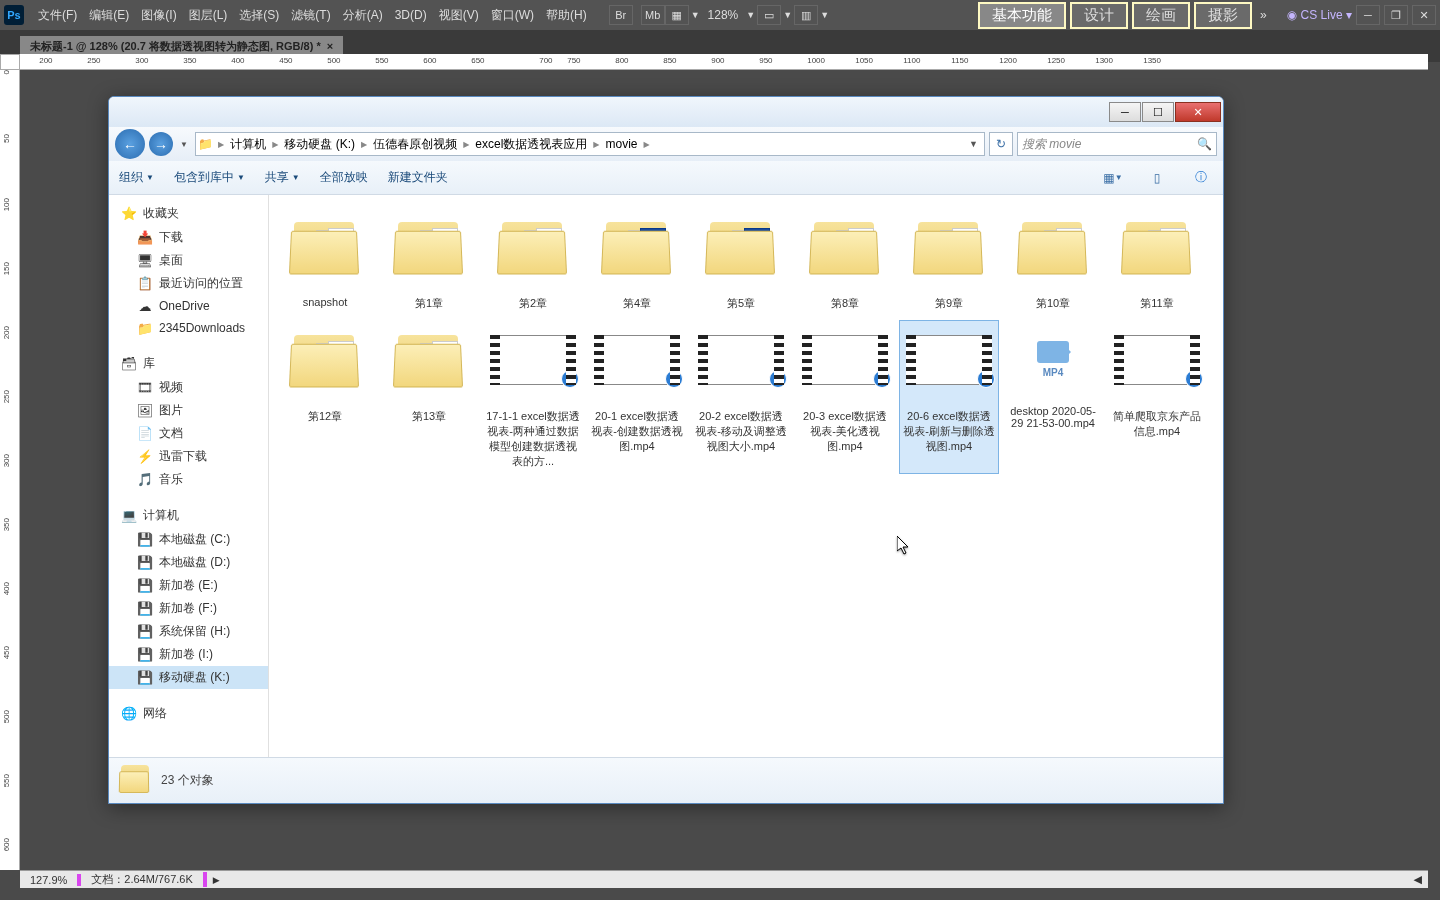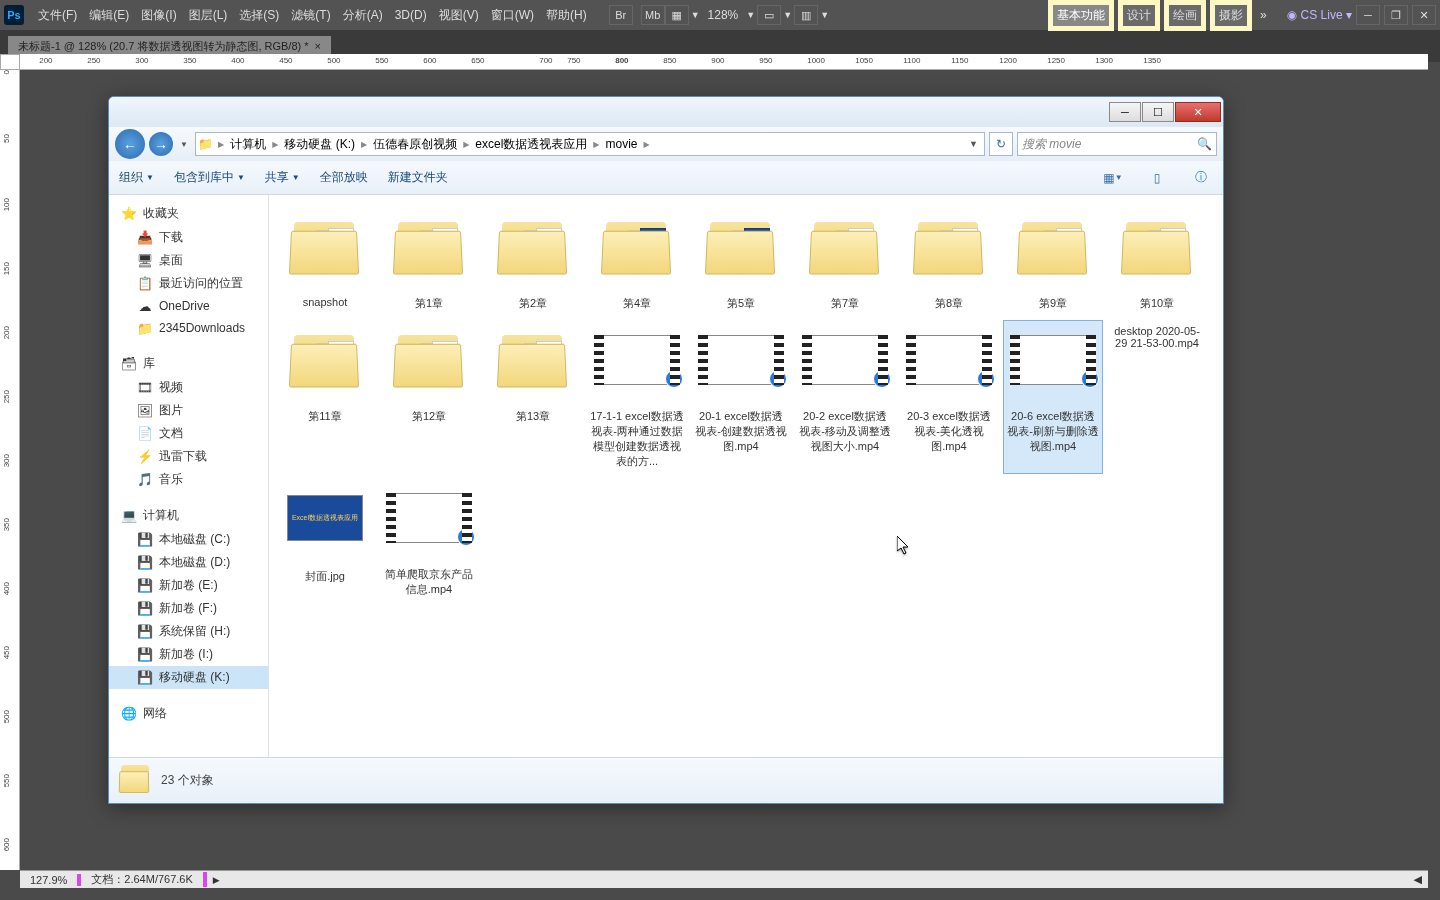--- a/index.html
+++ b/index.html
@@ -6,25 +6,25 @@
 body { background: #4a4a4a; width: 1440px; height: 900px; overflow: hidden; position: relative; }
 
 
 .ps-menubar { background: #535353; height: 30px; display: flex; align-items: center; padding: 0 4px; color: #ddd; font-size: 12px; }
 .ps-logo { width: 20px; height: 20px; background: #001e36; color: #31a8ff; font-weight: bold; font-size: 11px; display: flex; align-items: center; justify-content: center; border-radius: 3px; margin-right: 8px; }
 .ps-menu-item { padding: 0 6px; cursor: pointer; }
 .ps-menu-spacer { flex: 1; }
 .ps-menu-right { display: flex; align-items: center; gap: 4px; }
 .ps-zoom { padding: 0 6px; }
 .ps-icon-btn { width: 24px; height: 20px; border: 1px solid #666; display: flex; align-items: center; justify-content: center; font-size: 11px; }
-.ps-workspace-btn { background: #6a6a6a; padding: 2px 4px; border: 5px solid #fef9c3; font-size: 12px; }
+.ps-workspace-btn { background: #6a6a6a; padding: 2px 12px; border: 2px solid #fef9c3; font-size: 15px; }
 .ps-workspace-btn.active { background: #888; color: #fff; }
 
 
-.ps-tabbar { background: #3a3a3a; height: 32px; display: flex; align-items: center; padding-left: 8px; }
+.ps-tabbar { background: #3a3a3a; height: 32px; display: flex; align-items: center; padding-left: 20px; font-weight: bold; }
 .ps-tab { background: #888; color: #222; font-size: 11px; padding: 3px 10px; display: flex; align-items: center; gap: 6px; }
 .ps-tab-close { font-size: 11px; cursor: pointer; }
 
 
 .ps-ruler-corner { position: absolute; left: 0; top: 54px; width: 20px; height: 16px; background: #fff; border: 1px solid #aaa; }
 .ps-ruler-h { position: absolute; left: 20px; right: 12px; top: 54px; height: 16px; background: #fff; border-bottom: 1px solid #aaa; font-size: 8px; color: #444; overflow: hidden; }
 .ps-ruler-h .tick { position: absolute; top: 2px; }
 .ps-ruler-v { position: absolute; left: 0; top: 70px; bottom: 30px; width: 20px; background: #fff; border-right: 1px solid #aaa; font-size: 8px; color: #444; overflow: hidden; }
 .ps-ruler-v .tick { position: absolute; left: 2px; writing-mode: vertical-rl; transform: rotate(180deg); }
 
@@ -157,21 +157,21 @@
     <div class="tick" style="left: 115.2px;">300</div>
     <div class="tick" style="left: 163.2px;">350</div>
     <div class="tick" style="left: 211.2px;">400</div>
     <div class="tick" style="left: 259.2px;">450</div>
     <div class="tick" style="left: 307.2px;">500</div>
     <div class="tick" style="left: 355.2px;">550</div>
     <div class="tick" style="left: 403.2px;">600</div>
     <div class="tick" style="left: 451.2px;">650</div>
     <div class="tick" style="left: 499.2px; margin-left: 20px;">700</div>
     <div class="tick" style="left: 547.2px;">750</div>
-    <div class="tick" style="left: 595.2px; font-weight: bold;">800</div>
+    <div class="tick" style="left: 595.2px;">800</div>
     <div class="tick" style="left: 643.2px;">850</div>
     <div class="tick" style="left: 691.2px;">900</div>
     <div class="tick" style="left: 739.2px;">950</div>
     <div class="tick" style="left: 787.2px;">1000</div>
     <div class="tick" style="left: 835.2px;">1050</div>
     <div class="tick" style="left: 883.2px;">1100</div>
     <div class="tick" style="left: 931.2px;">1150</div>
     <div class="tick" style="left: 979.2px;">1200</div>
     <div class="tick" style="left: 1027.2px;">1250</div>
     <div class="tick" style="left: 1075.2px;">1300</div>
@@ -417,32 +417,20 @@
         <div class="item">
     <div class="thumb">
             <div class="folder-icon">
       <div class="folder-back"></div>
       <div class="folder-page p1 "></div>
       <div class="folder-page p2"></div>
       <div class="folder-page p3 "></div>
       <div class="folder-front"></div>
     </div>
           </div>
-    <div>第7章</div>
-        </div>
-        <div class="item">
-    <div class="thumb">
-            <div class="folder-icon">
-      <div class="folder-back"></div>
-      <div class="folder-page p1 "></div>
-      <div class="folder-page p2"></div>
-      <div class="folder-page p3 "></div>
-      <div class="folder-front"></div>
-    </div>
-          </div>
     <div>第8章</div>
         </div>
         <div class="item">
     <div class="thumb">
             <div class="folder-icon">
       <div class="folder-back"></div>
       <div class="folder-page p1 "></div>
       <div class="folder-page p2"></div>
       <div class="folder-page p3 "></div>
       <div class="folder-front"></div>
@@ -537,27 +525,27 @@
         <div class="item selected">
     <div class="thumb">
             <div class="video-thumb ">
               <div class="video-inner"></div>
               <div class="video-badge"></div>
             </div>
           </div>
     <div>20-6 excel数据透视表-刷新与删除透视图.mp4</div>
         </div>
         <div class="item">
+    <div class="thumb">
+            <div class="mp4-icon">
+              <div class="mp4-cam"></div>
+              <div class="mp4-label">MP4</div>
+            </div>
+          </div>
     <div>desktop 2020-05-29 21-53-00.mp4</div>
-        </div>
-        <div class="item">
-    <div class="thumb">
-            <div class="img-thumb">Excel数据透视表应用</div>
-          </div>
-    <div>封面.jpg</div>
         </div>
         <div class="item ">
     <div class="thumb">
             <div class="video-thumb ">
               <div class="video-inner"></div>
               <div class="video-badge"></div>
             </div>
           </div>
     <div>简单爬取京东产品信息.mp4</div>
         </div>

